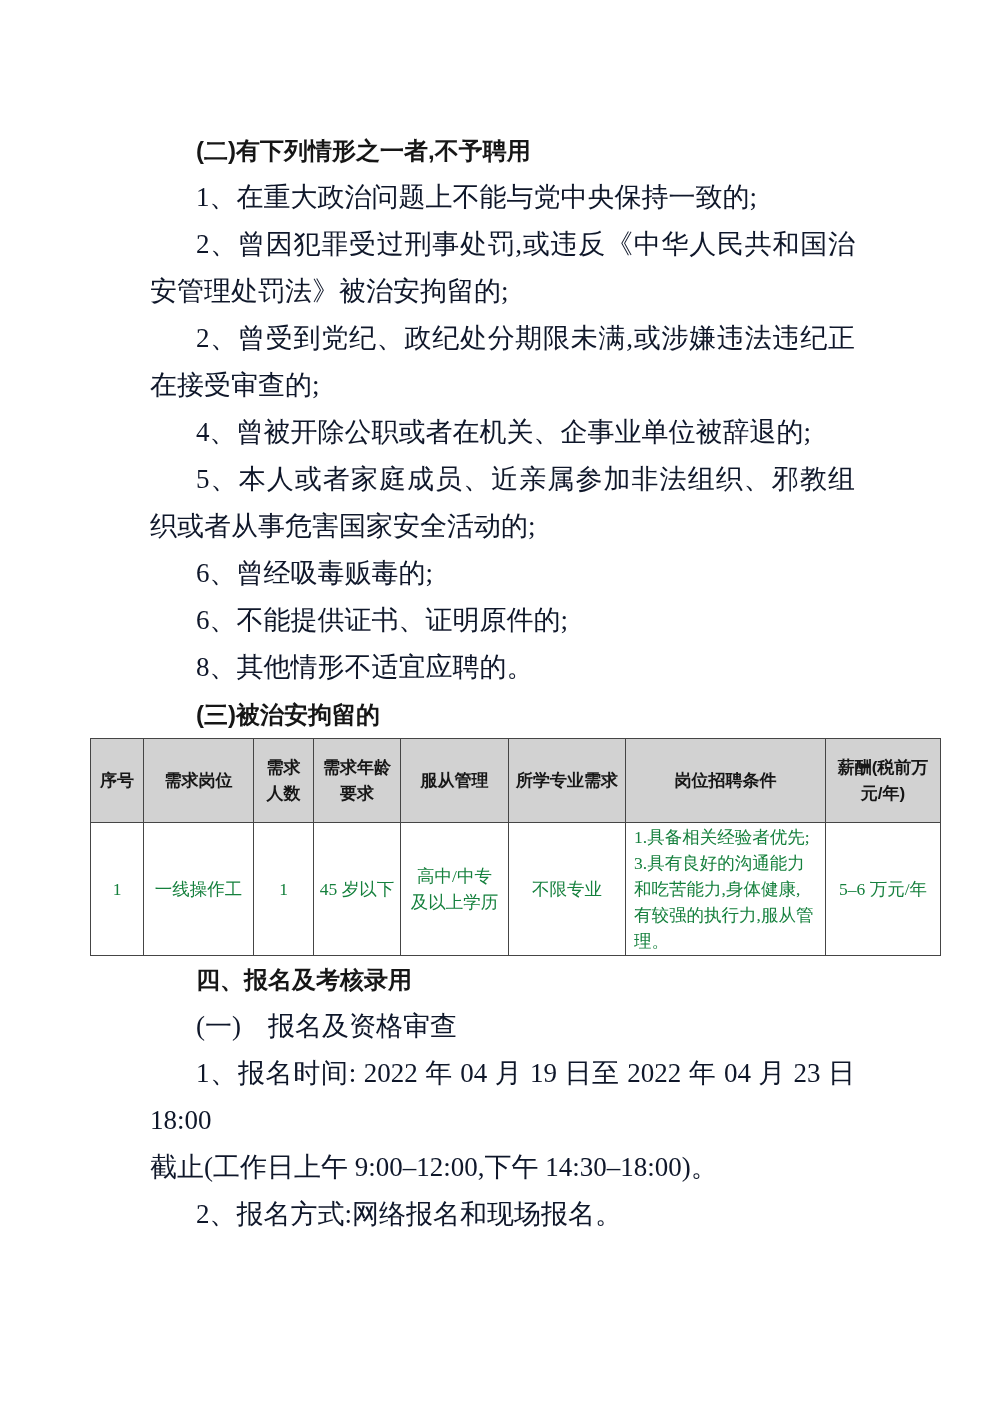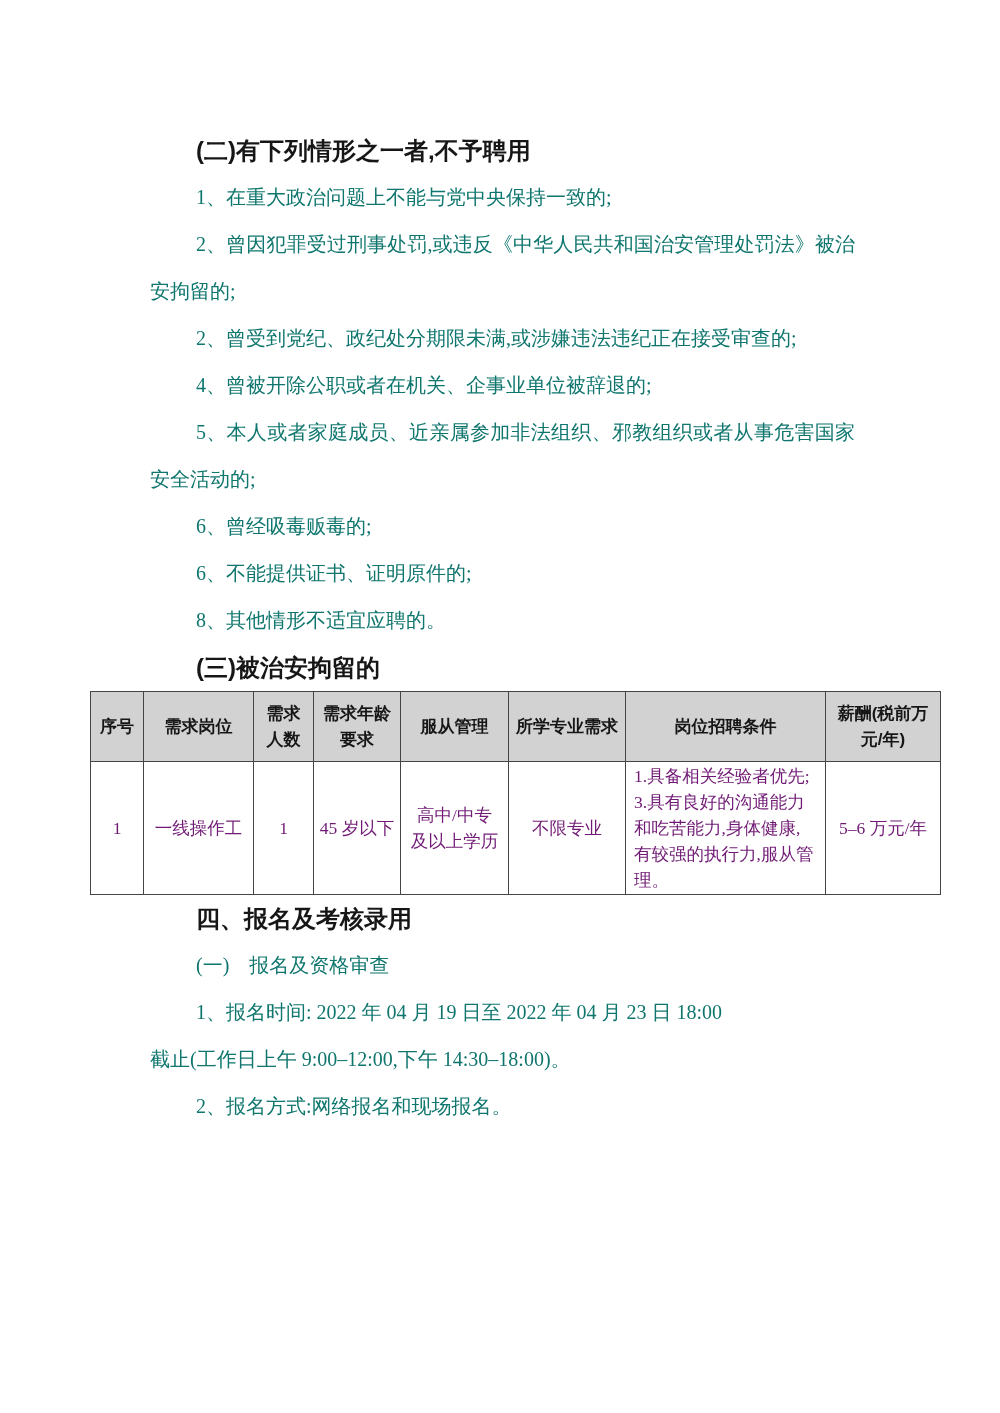--- a/index.html
+++ b/index.html
@@ -17,59 +17,59 @@
     font-family: "Liberation Sans", "DejaVu Sans", sans-serif;
     font-weight: bold;
     font-size: 24px;
     line-height: 47px;
     text-indent: 46px;
     white-space: pre-line;
     color: #161616;
   }
   .body-par {
     font-family: "Liberation Serif", "DejaVu Serif", serif;
-    font-size: 20px;
+    font-size: 27px;
     line-height: 47px;
     text-align: justify;
     text-indent: 46px;
     white-space: pre-line;
-    color: #0f766e;
+    color: #0f172a;
   }
   table.req-table {
     table-layout: fixed;
     border-collapse: collapse;
     width: 850px;
     margin-left: -60px;
     margin-top: 0px;
   }
   table.req-table th, table.req-table td {
     border: 1px solid #454545;
     white-space: pre-line;
     overflow: hidden;
   }
-  table.req-table thead tr { height: 70px; }
+  table.req-table thead tr { height: 84px; }
   table.req-table tbody tr { height: 132px; }
   table.req-table th {
     background: #d2d2d2;
     font-family: "Liberation Sans", "DejaVu Sans", sans-serif;
     font-weight: bold;
     font-size: 17px;
     line-height: 26px;
     text-align: center;
     vertical-align: middle;
     color: #161616;
     padding: 2px 2px;
   }
   table.req-table td {
     font-family: "Liberation Serif", "DejaVu Serif", serif;
     font-size: 17.5px;
     line-height: 26px;
     text-align: center;
     vertical-align: middle;
-    color: #701a75;
+    color: #15803d;
     padding: 2px 3px;
   }
   table.req-table td.cell-left {
     text-align: left;
     padding: 1px 8px;
   }
 </style>
 </head>
 <body>
 

